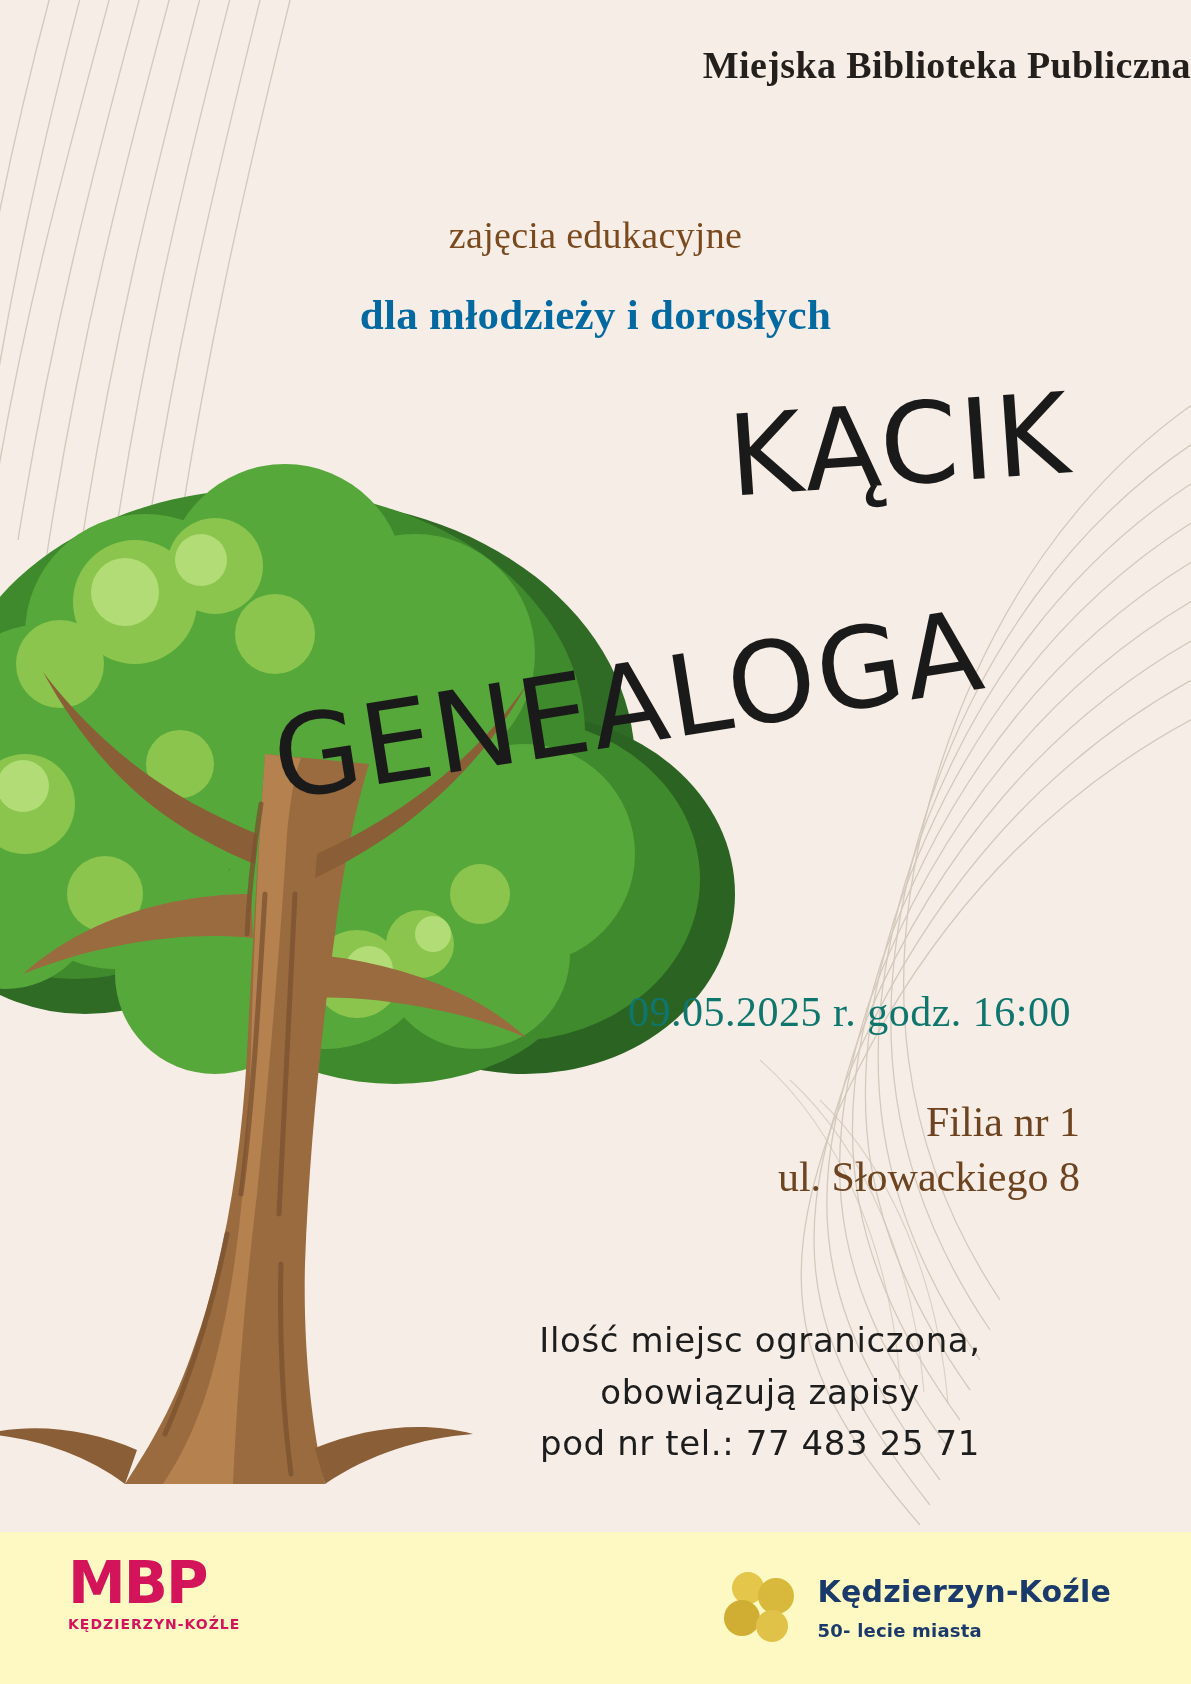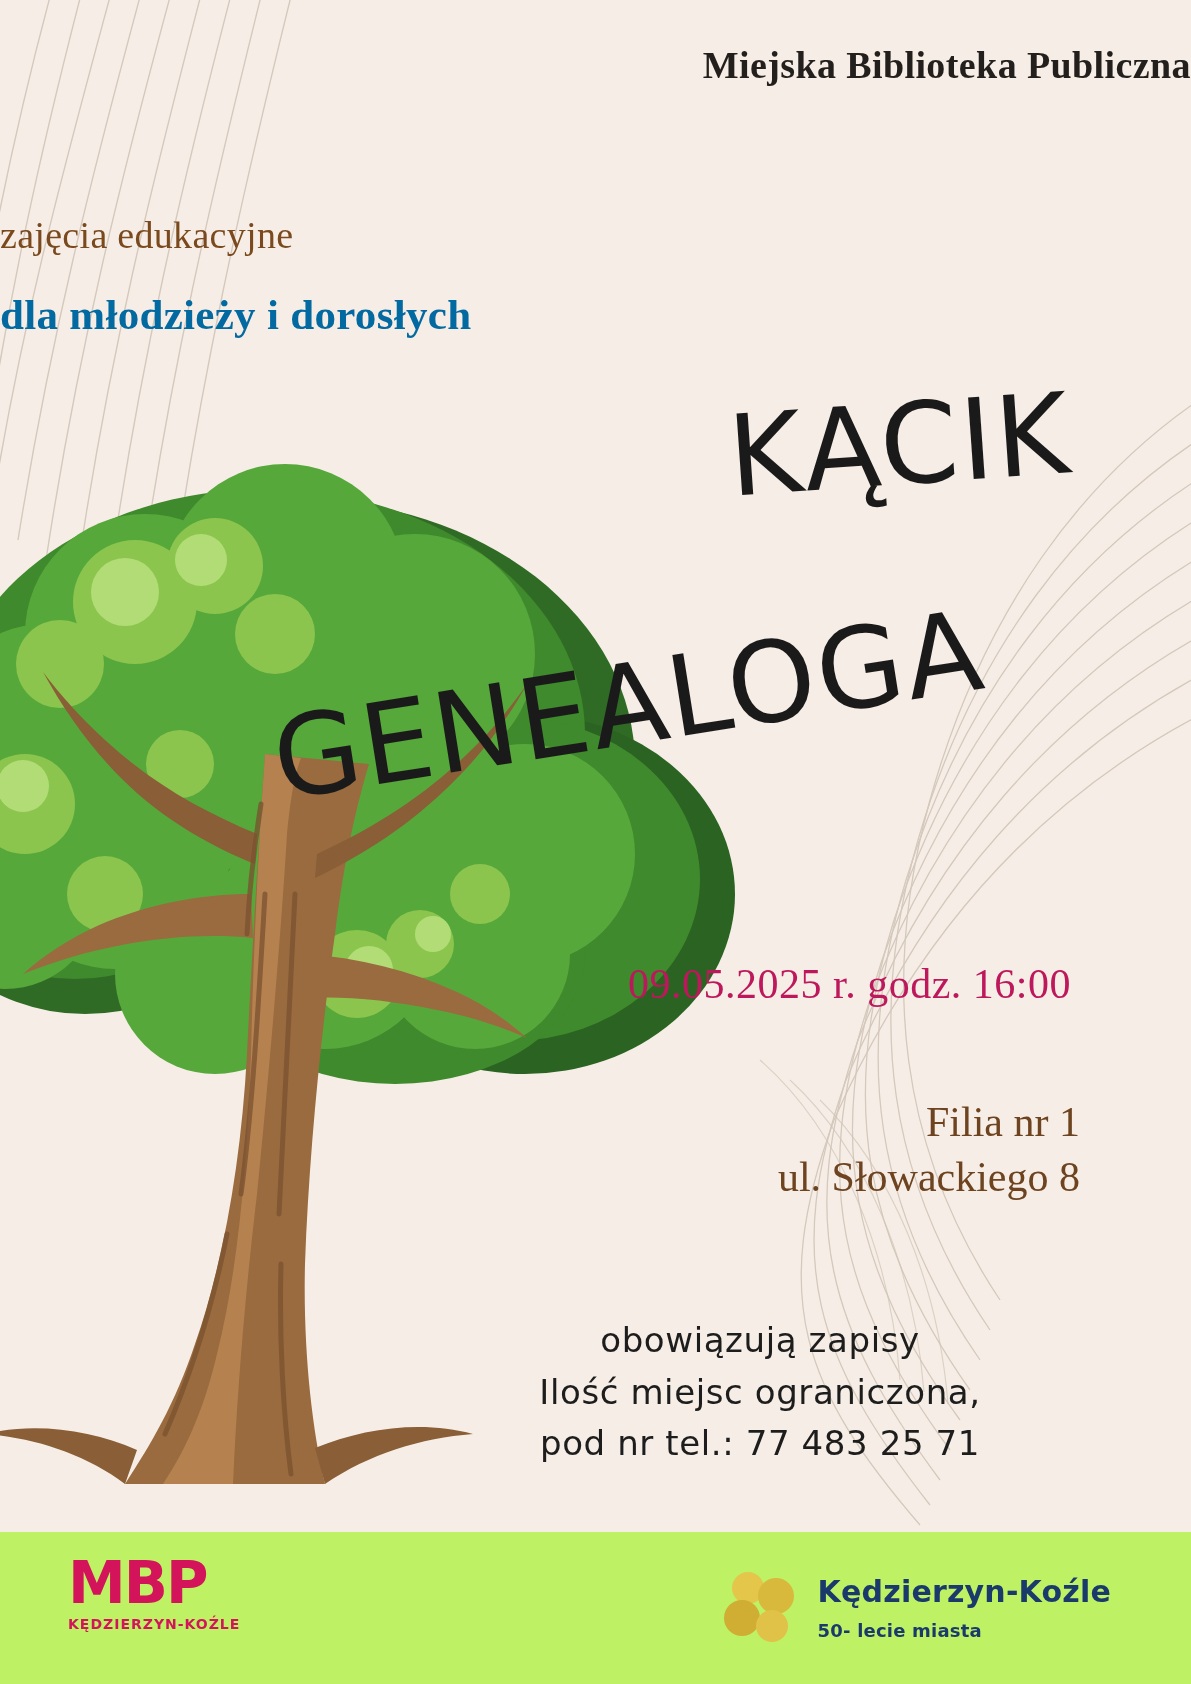--- a/index.html
+++ b/index.html
@@ -42,21 +42,21 @@
     font-size: 38px;
     color: #231f1c;
     line-height: 1.45;
     letter-spacing: 0.4px;
   }
   .subheader {
     position: absolute;
     top: 212px;
     left: 0;
     width: 100%;
-    text-align: left;
+    text-align: center;
     z-index: 5;
   }
   .subheader .s1 {
     font-family: "Liberation Serif", serif;
     font-size: 38px;
     color: #7a4a1e;
     line-height: 1.25;
     letter-spacing: 0.3px;
   }
   .subheader .s2 {
@@ -91,25 +91,25 @@
     font-weight: 400;
     color: #1a1a1a;
     letter-spacing: 2px;
     transform: rotate(-9deg);
     z-index: 6;
     white-space: nowrap;
   }
   
   .when {
     position: absolute;
-    top: 960px;
+    top: 988px;
     right: 120px;
     font-family: "Liberation Serif", serif;
     font-size: 42px;
-    color: #be185d;
+    color: #0f766e;
     letter-spacing: 0.5px;
     z-index: 6;
     white-space: nowrap;
   }
   .where {
     position: absolute;
     top: 1095px;
     left: 440px;
     width: 640px;
     text-align: right;
@@ -141,21 +141,21 @@
     height: 1180px;
     z-index: 3;
   }
   
   .footer {
     position: absolute;
     left: 0;
     bottom: 0;
     width: 100%;
     height: 152px;
-    background: #bef264;
+    background: #fef9c3;
     z-index: 10;
   }
   .logo-mbp {
     position: absolute;
     left: 68px;
     top: 22px;
     width: 200px;
     height: 100px;
   }
   .logo-mbp .mbp-text {
@@ -318,22 +318,22 @@
   <div class="title-1">KĄCIK</div>
   <div class="title-2">GENEALOGA</div>
 
   <div class="when">09.05.2025 r. godz. 16:00</div>
   <div class="where">
     <div>Filia nr 1</div>
     <div>ul. Słowackiego 8</div>
   </div>
 
   <div class="notice">
+    <div>Ilość miejsc ograniczona,</div>
     <div>obowiązują zapisy</div>
-    <div>Ilość miejsc ograniczona,</div>
     <div>pod nr tel.: 77 483 25 71</div>
   </div>
 
   <div class="footer">
 
     <div class="logo-mbp">
       <div class="mbp-text">MBP</div>
       <div class="mbp-sub">KĘDZIERZYN-KOŹLE</div>
     </div>
 

